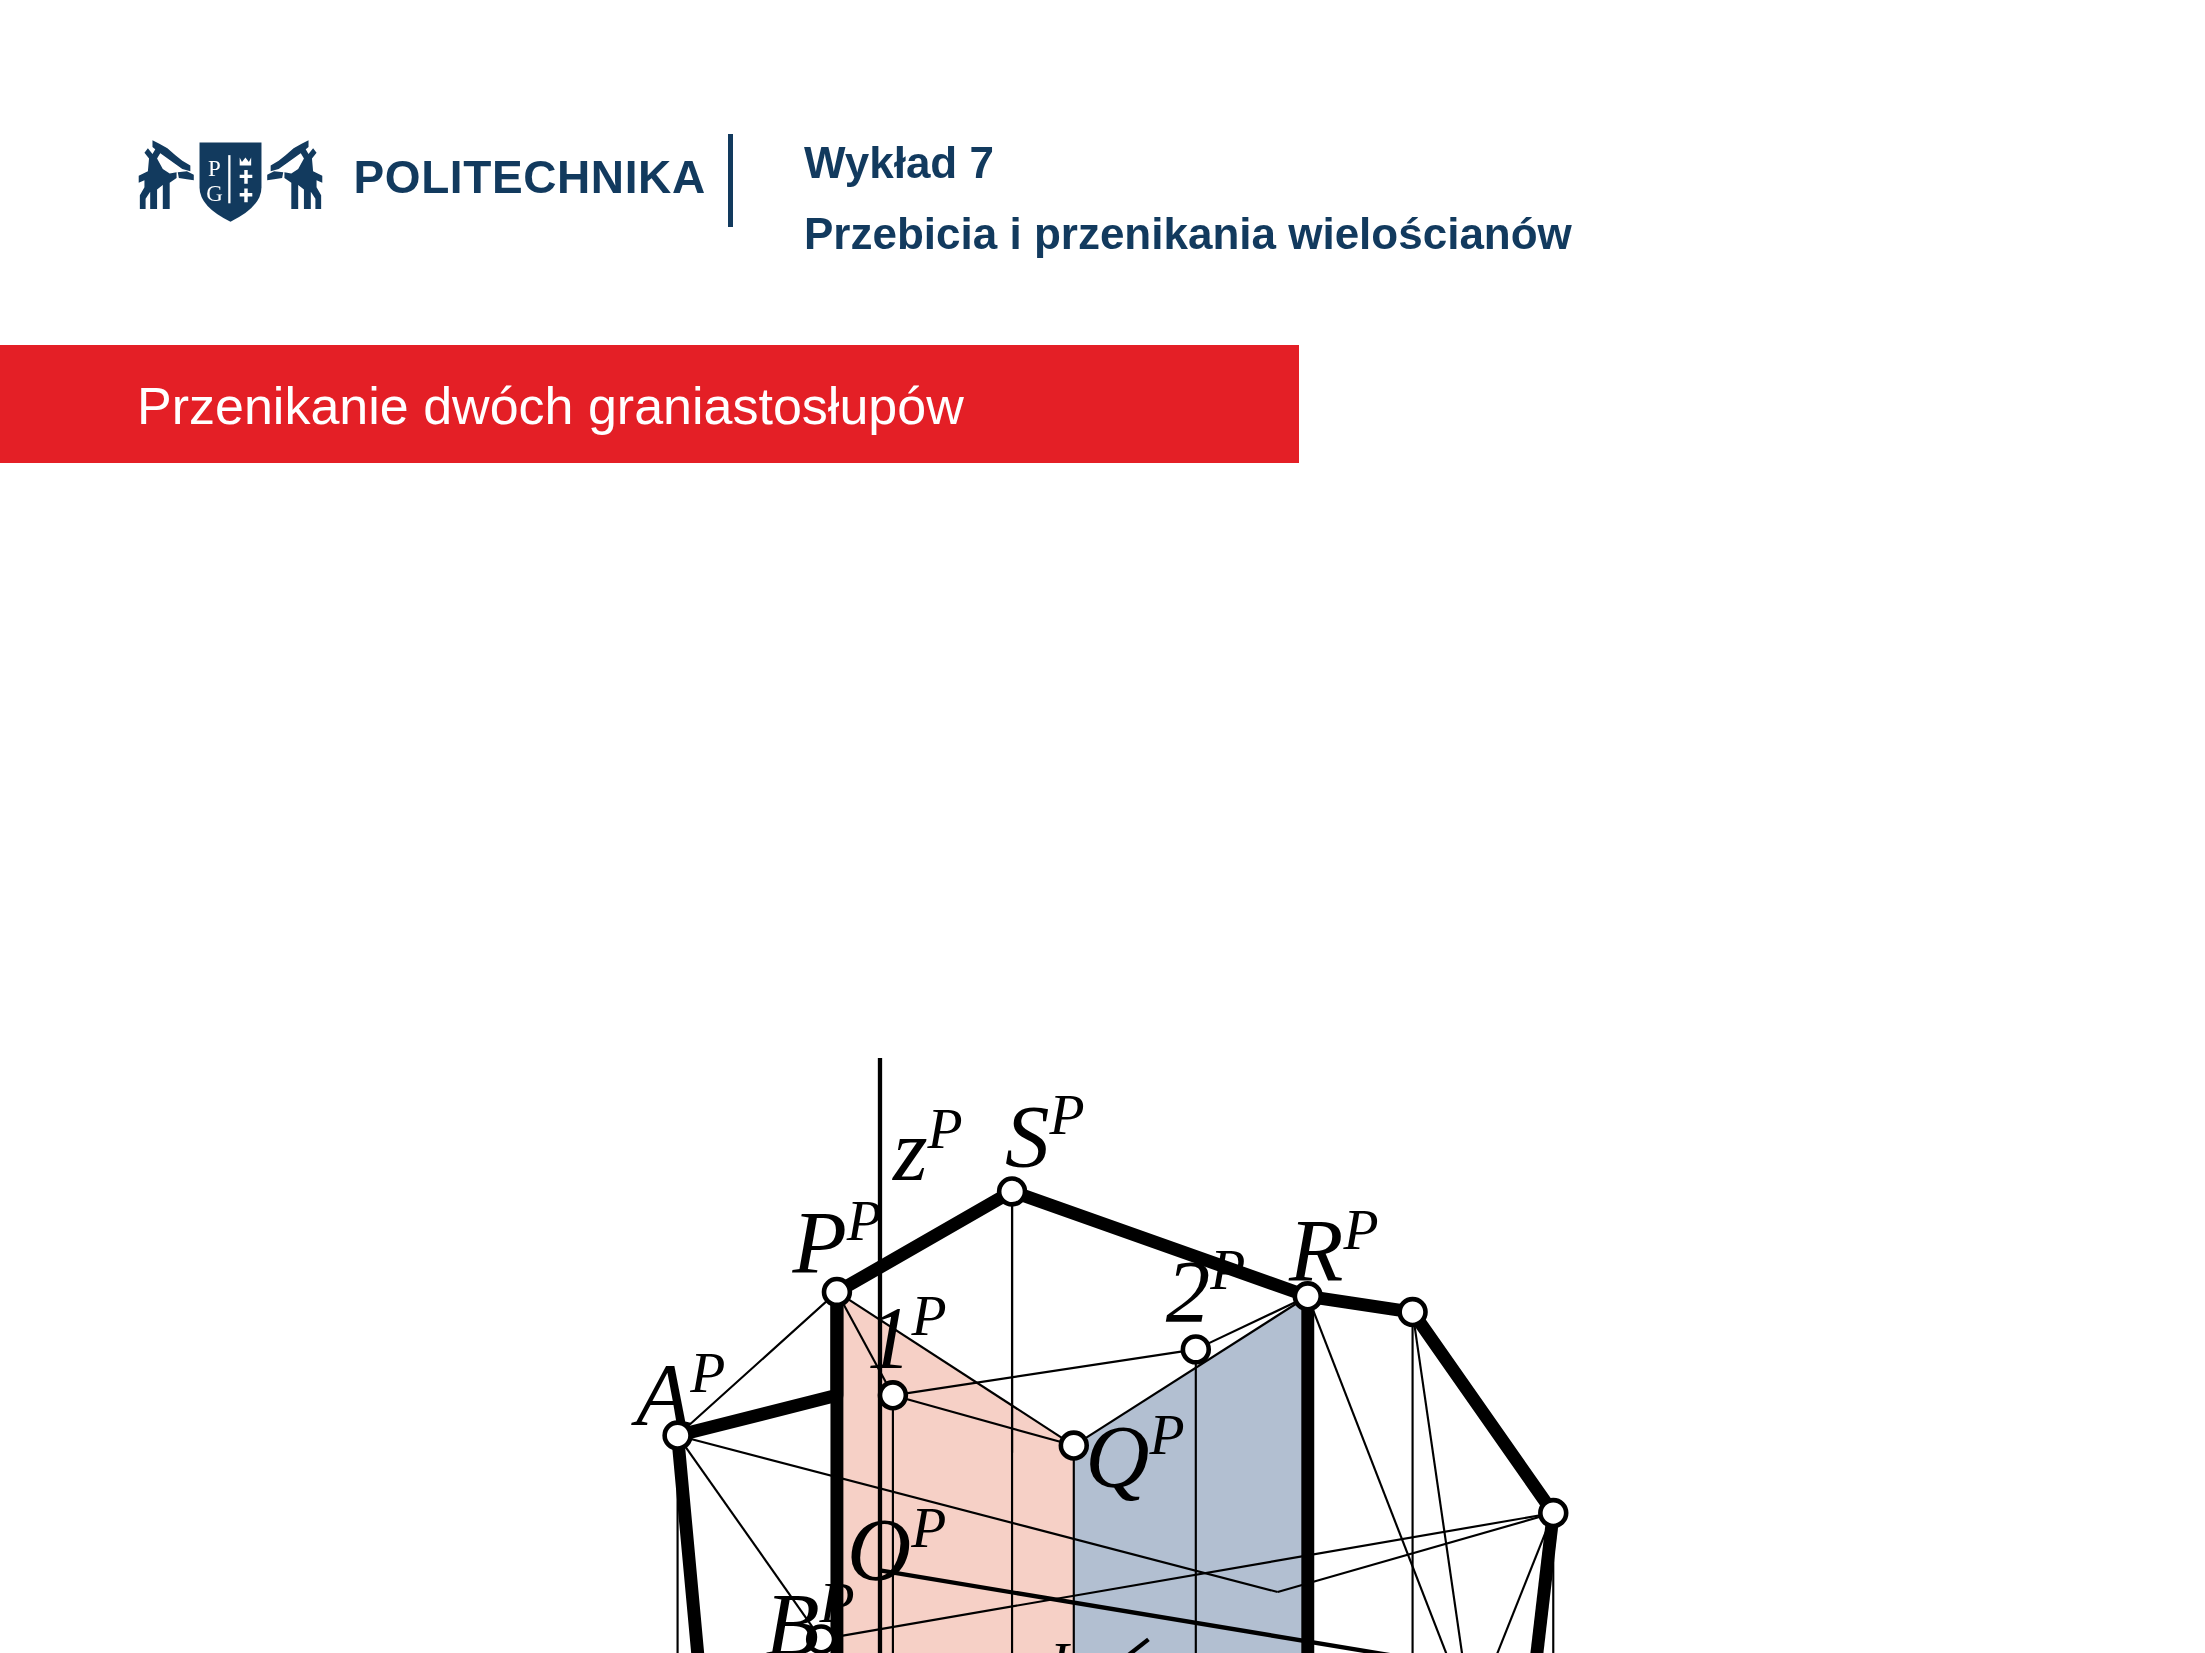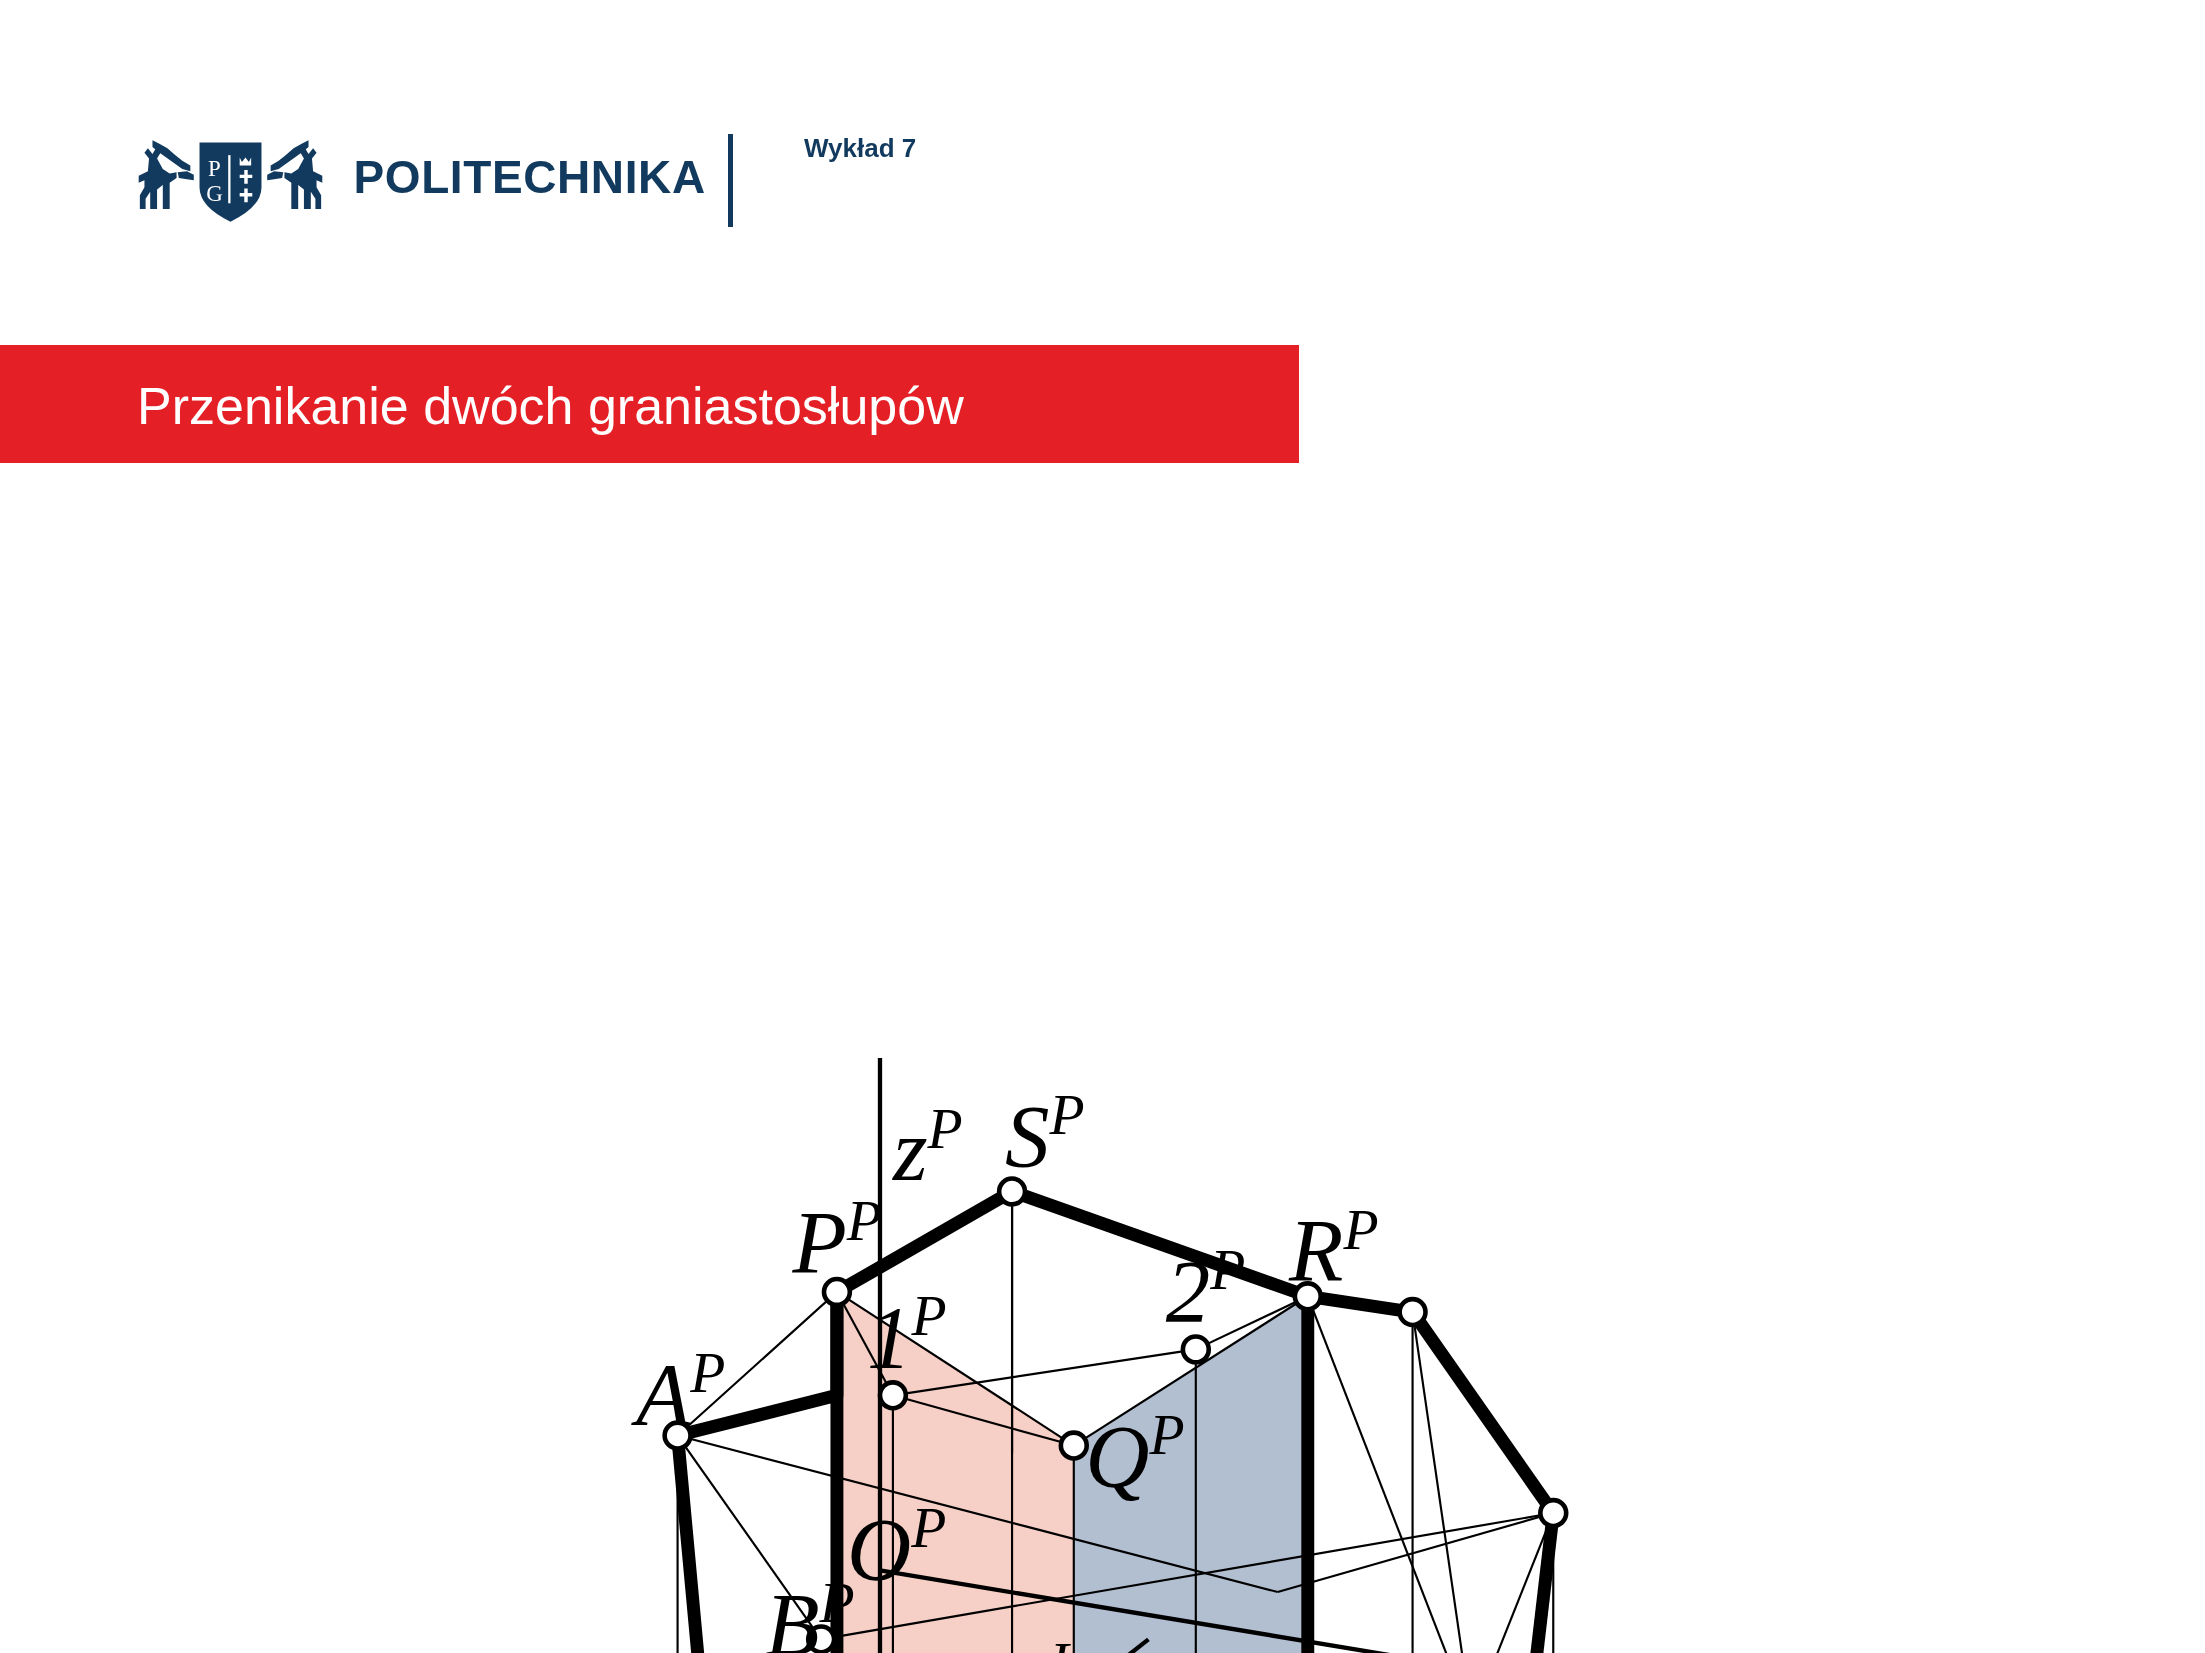--- a/index.html
+++ b/index.html
@@ -25,21 +25,21 @@
     color:#123a5e;font-weight:bold;font-size:46px;line-height:1.10;
     letter-spacing:0.6px;
   }
   #wordmark div{white-space:nowrap;}
   #header-divider{
     position:absolute;left:728px;top:134px;
     width:4.6px;height:93px;background:#123a5e;
   }
   #lecture-block{
     position:absolute;left:804px;top:127px;
-    color:#123a5e;font-weight:bold;font-size:26px;line-height:1.62;
+    color:#123a5e;font-weight:bold;font-size:44px;line-height:1.62;
   }
   #lecture-block div{white-space:nowrap;}
 
   
   #title-banner{
     position:absolute;left:0;top:345px;width:1299px;height:118px;
     background:#e41f26;
   }
   #banner-text{
     position:absolute;left:137px;top:376px;
@@ -99,20 +99,21 @@
 
     <div id="wordmark">
       <div>POLITECHNIKA</div>
     </div>
   </div>
 
   <div id="header-divider"></div>
 
   <div id="lecture-block">
     <div>Wykład 7</div>
+    <div>Przebicia i przenikania wielościanów</div>
   </div>
 </div>
 
 <div id="title-banner"></div>
 <div id="banner-text">Przenikanie dwóch graniastosłupów</div>
 
 <div id="drawing">
 <svg viewBox="0 0 1536 800">
 
   <defs>

